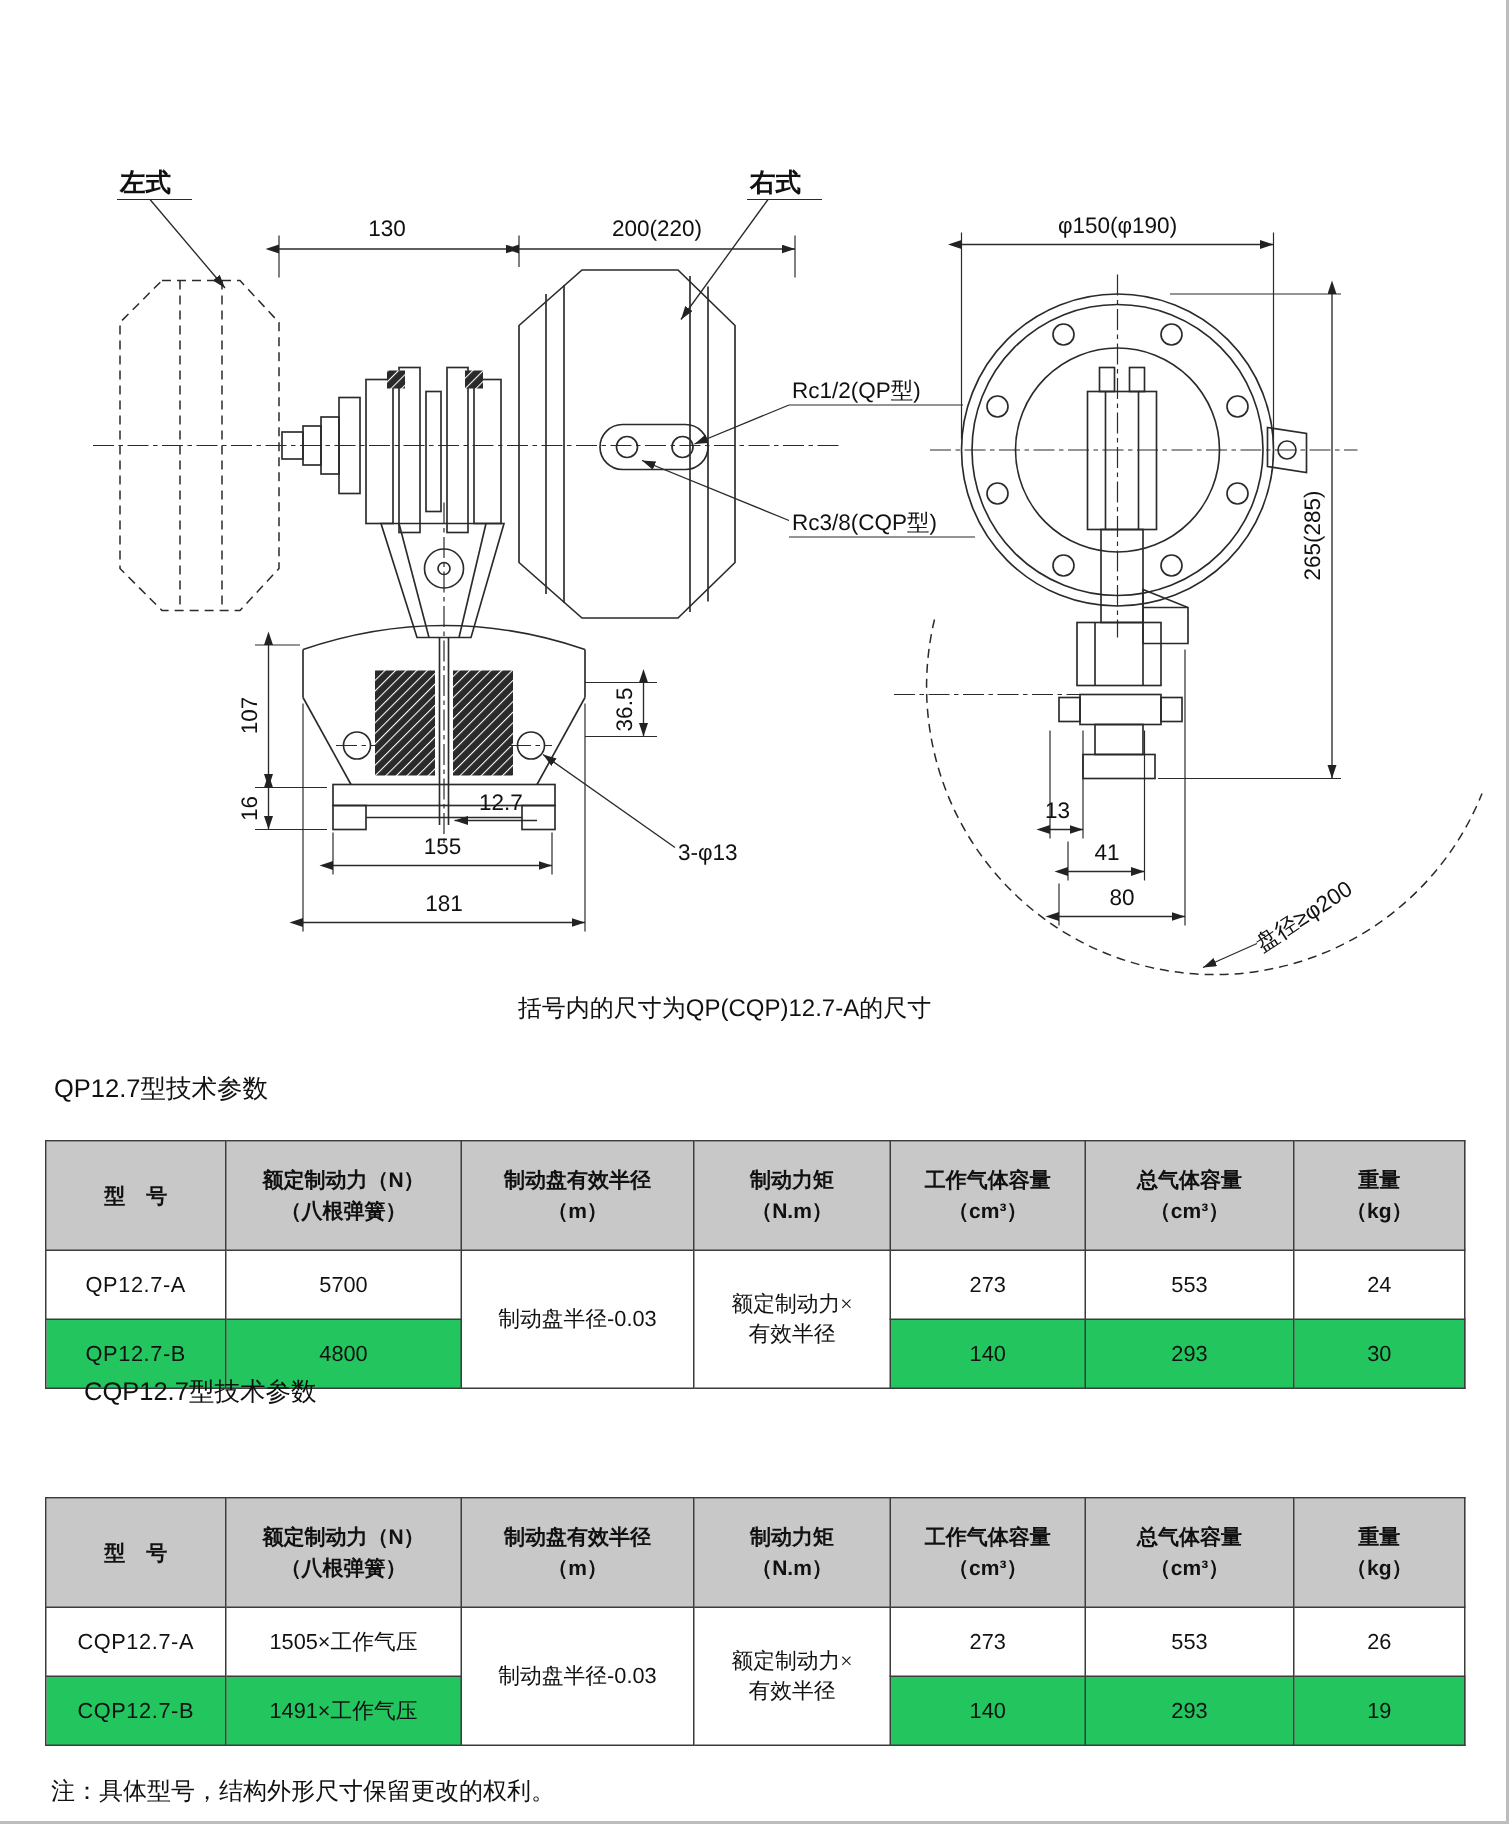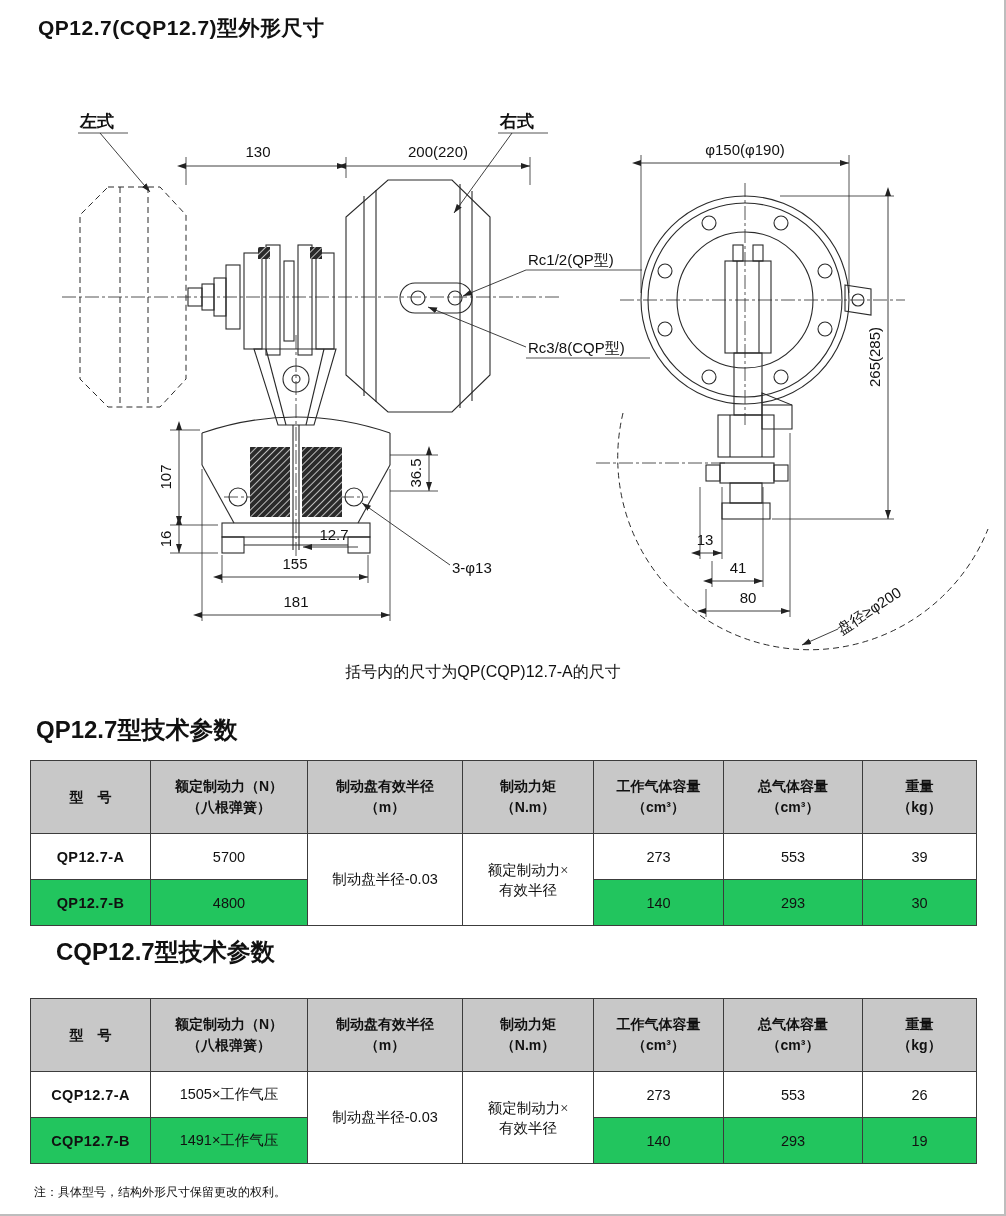--- a/index.html
+++ b/index.html
@@ -11,42 +11,41 @@
 
   .ln{stroke:#2a2a2a;stroke-width:1.1;fill:none;}
   .dsh{stroke:#2a2a2a;stroke-width:1;fill:none;stroke-dasharray:6 4;}
   .ctr{stroke:#2a2a2a;stroke-width:.8;fill:none;stroke-dasharray:14 3 3 3;}
   .dim{stroke:#2a2a2a;stroke-width:.9;fill:none;}
   .ext{stroke:#2a2a2a;stroke-width:.8;fill:none;}
   text.dt{font:15px "Liberation Sans",sans-serif;fill:#111;}
   text.lbl{font:bold 17px "Liberation Sans",sans-serif;fill:#111;}
   text.cap{font:16px "Liberation Sans",sans-serif;fill:#111;font-weight:500;}
 
-  .tbl-title{position:absolute;font-size:24px;font-weight:bold;margin:0;}
+  .tbl-title{position:absolute;font-size:17px;font-weight:normal;margin:0;}
   .t1{left:36px;top:714px;}
-  .t2{left:56px;top:936px;}
+  .t2{left:56px;top:916px;}
   table.params{position:absolute;left:30px;width:946px;border-collapse:collapse;table-layout:fixed;
                border:1.5px solid #222;}
   .tq{top:760px;} .tc{top:998px;}
   table.params th,table.params td{border:1px solid #3c3c3c;text-align:center;vertical-align:middle;padding:0 2px;}
   table.params th{background:#c8c8c8;height:72px;font-size:14px;font-weight:bold;}
   table.params th span{display:block;line-height:21px;}
   table.params td{height:45px;font-size:14.5px;background:#fff;}
-  table.params td.model{font-weight:bold;letter-spacing:.4px;}
+  table.params td.model{font-weight:normal;letter-spacing:.4px;}
   table.params tr.r1 td{background:#22c55e;}
   table.params td.merge{background:#fff;}
   table.params td.merge span{display:block;line-height:20px;font-family:Liberation Serif, serif;}
-  .footnote{position:absolute;left:34px;top:1184px;font-size:12px;margin:0;}
+  .footnote{position:absolute;left:34px;top:1184px;font-size:16px;margin:0;}
 </style>
 </head>
 <body>
 
 <div class="page">
 
-  <h1 class="page-title">QP12.7(CQP12.7)型外形尺寸</h1>
 
   <svg class="drawing" width="1006" height="610" viewBox="0 0 1006 610">
     <defs>
       <marker id="aE" markerWidth="10" markerHeight="7" refX="9" refY="3" orient="auto" markerUnits="userSpaceOnUse">
         <path d="M0,0 L9,3 L0,6 Z" fill="#222"></path>
       </marker>
       <marker id="aS" markerWidth="10" markerHeight="7" refX="0" refY="3" orient="auto-start-reverse" markerUnits="userSpaceOnUse">
         <path d="M0,0 L9,3 L0,6 Z" fill="#222"></path>
       </marker>
       <pattern id="hatchD" width="5" height="5" patternUnits="userSpaceOnUse" patternTransform="rotate(45)">
@@ -298,21 +297,21 @@
       <tr class="r0">
         <td class="model">QP12.7-A</td>
         <td>5700</td>
         <td rowspan="2" class="merge">制动盘半径-0.03</td>
         <td rowspan="2" class="merge">
           <span>额定制动力×</span>
           <span>有效半径</span>
         </td>
         <td>273</td>
         <td>553</td>
-        <td>39</td>
+        <td>24</td>
       </tr>
       <tr class="r1">
         <td class="model">QP12.7-B</td>
         <td>4800</td>
         <td>140</td>
         <td>293</td>
         <td>30</td>
       </tr>
     </tbody>
   </table>

